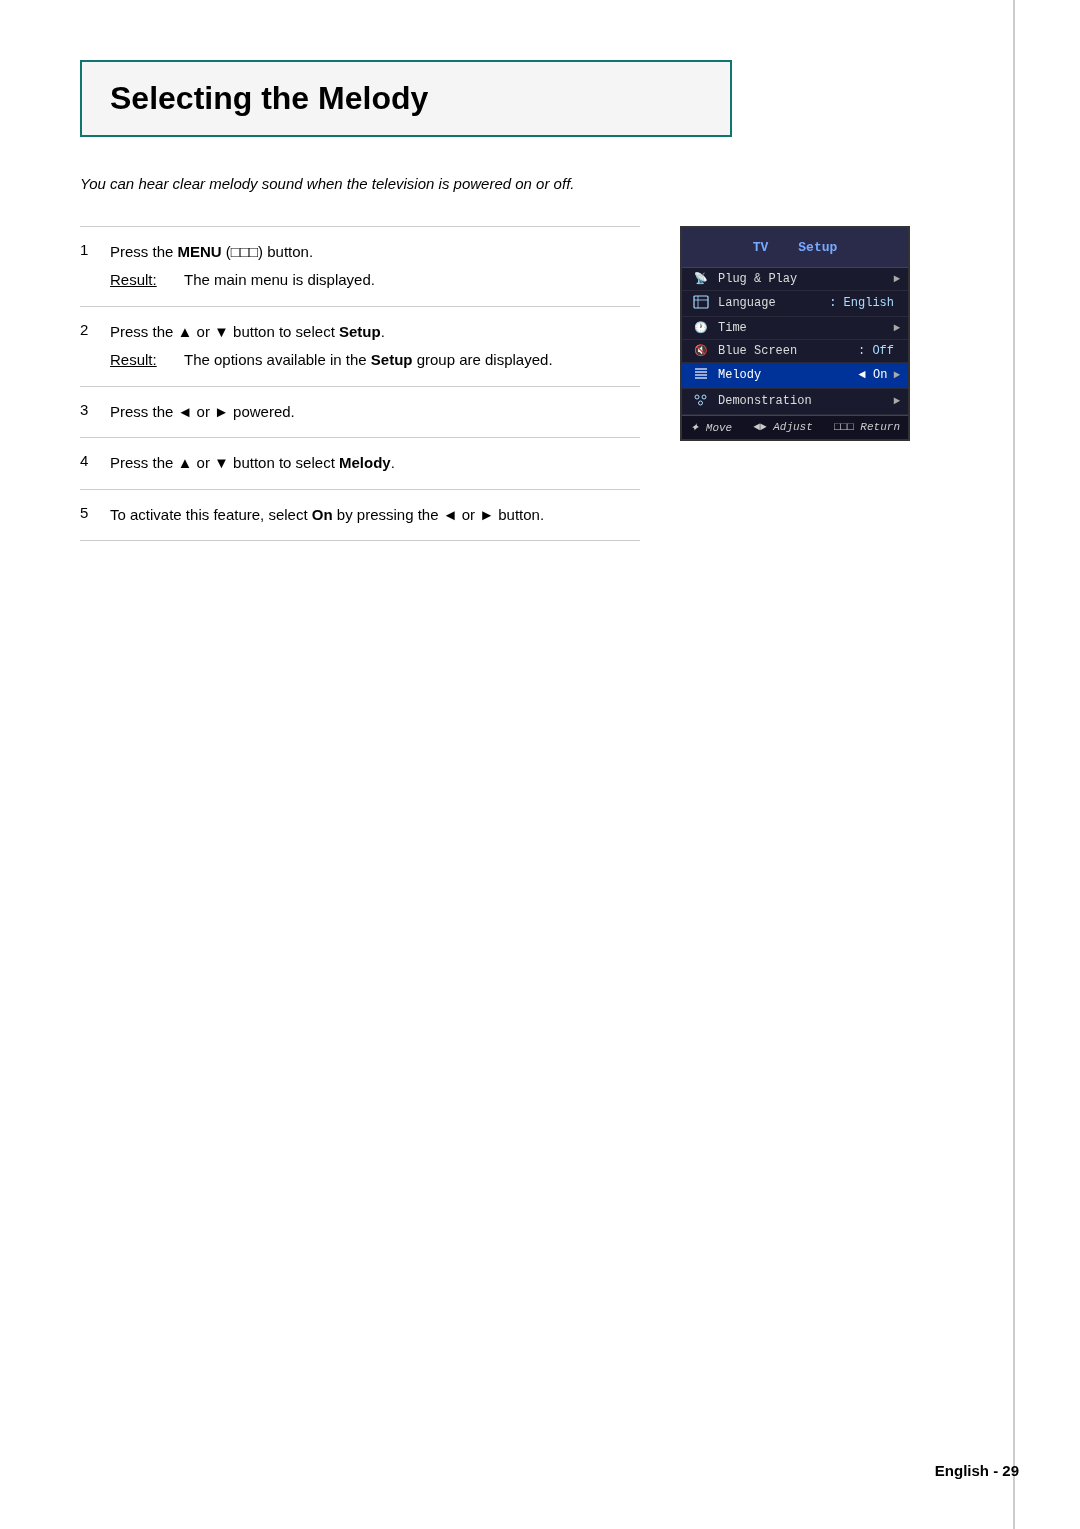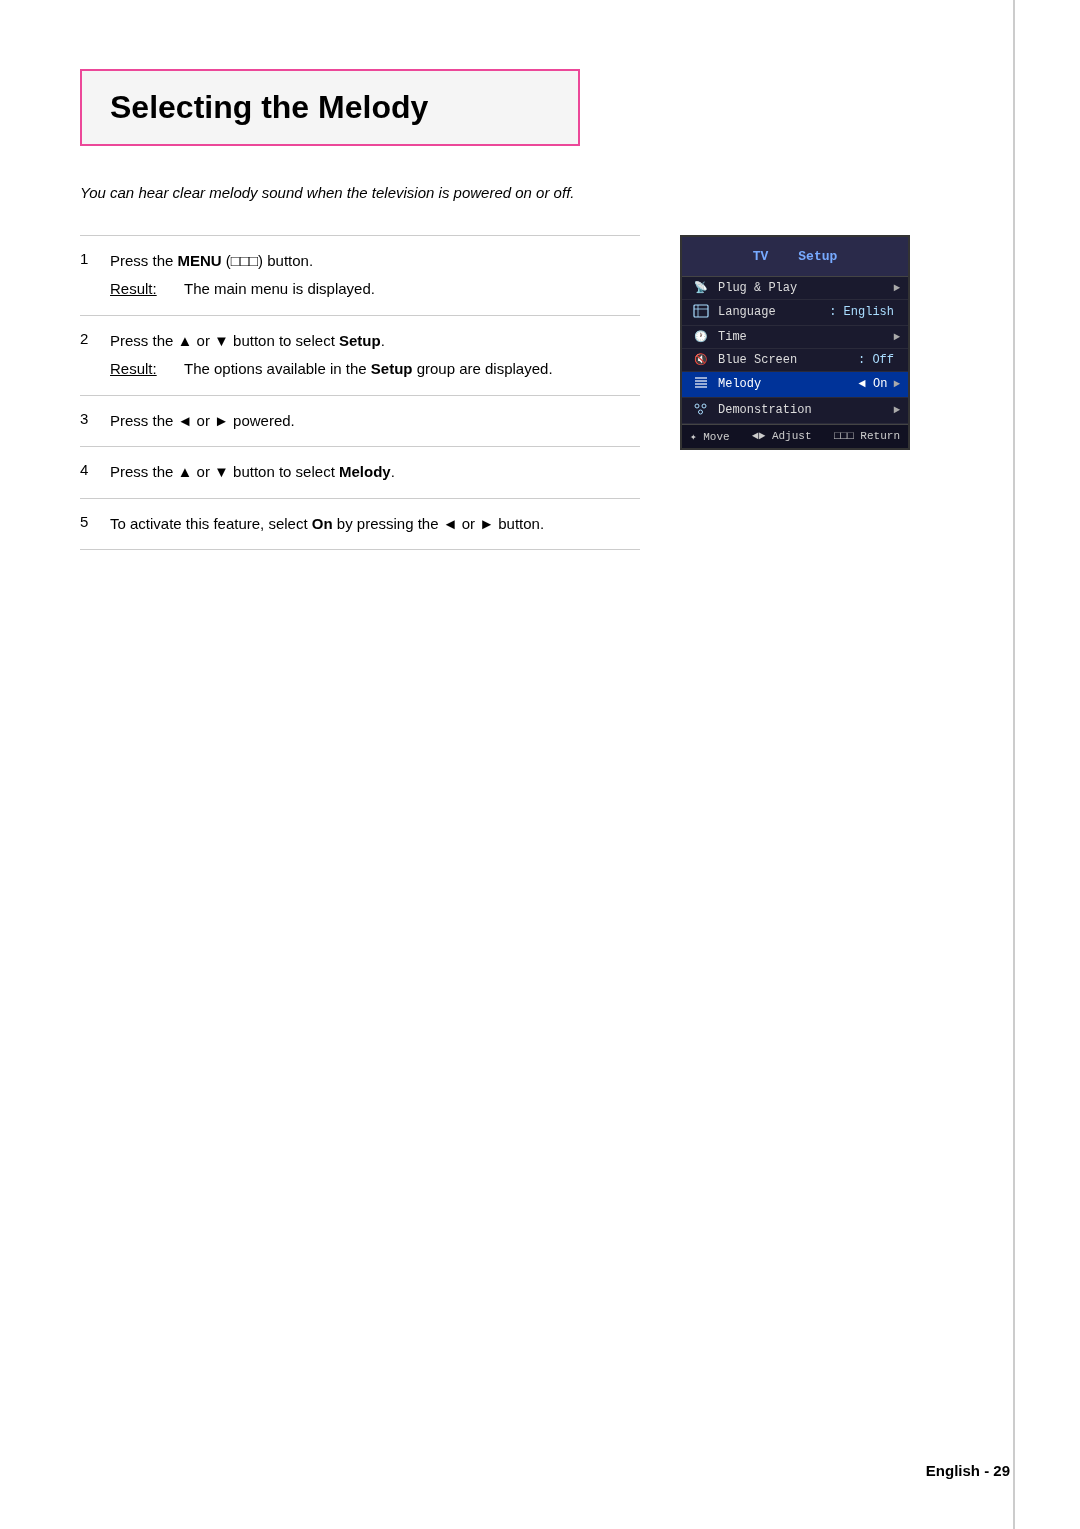--- a/index.html
+++ b/index.html
@@ -17,27 +17,26 @@
     .page {
       width: 1080px;
       min-height: 1529px;
       background: #ffffff;
       position: relative;
       padding: 60px 70px 60px 80px;
     }
 
     
     .title-section {
-      border: 2px solid #ec4899;
+      border: 2px solid #0f766e;
       padding: 18px 28px;
       margin-bottom: 36px;
       background: #f5f5f5;
       display: inline-block;
-      width: 500px;
-      margin-top: 9px;
+      width: 652px;
     }
 
     .title-section h1 {
       font-size: 32px;
       font-weight: 900;
       color: #000;
       font-family: Arial, Helvetica, sans-serif;
     }
 
     
@@ -186,27 +185,28 @@
       justify-content: space-between;
       font-size: 11px;
       color: #ccc;
       border-top: 1px solid #444;
     }
 
     .menu-footer span {
       display: flex;
       align-items: center;
       gap: 2px;
+      font-style: italic;
     }
 
     
     .page-footer {
       position: absolute;
       bottom: 50px;
-      right: 70px;
+      right: 61px;
       font-size: 15px;
       font-weight: bold;
       color: #000;
     }
 
     .vertical-line {
       position: absolute;
       right: 65px;
       top: 0;
       bottom: 0;

